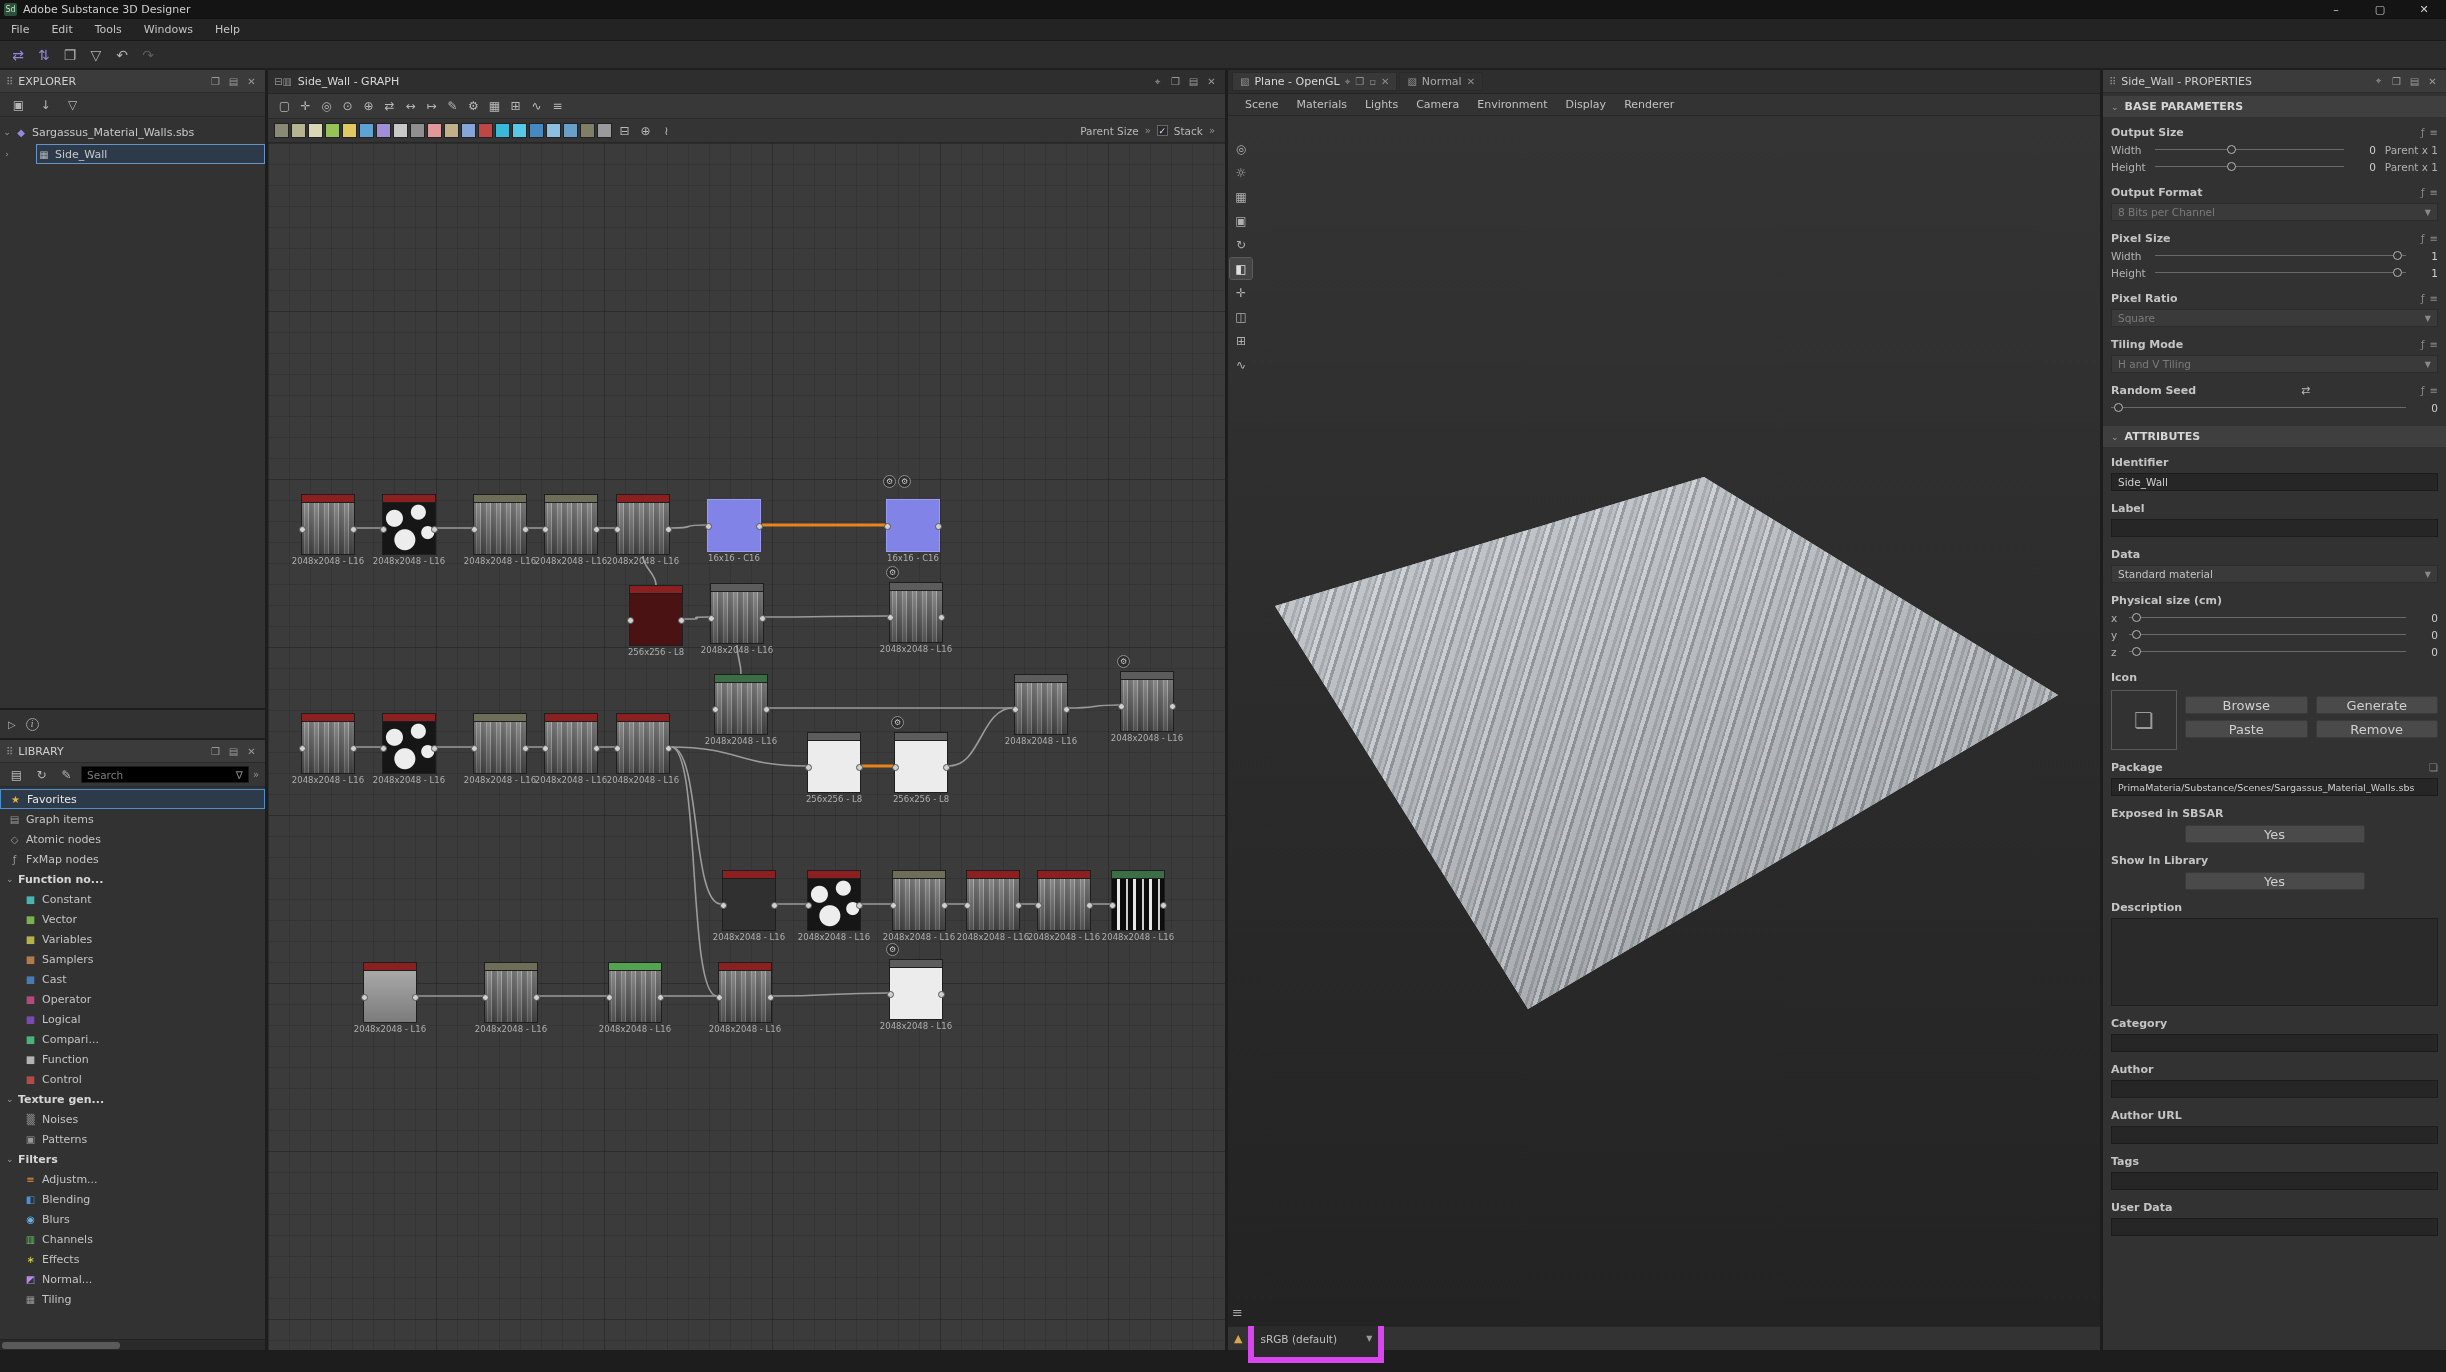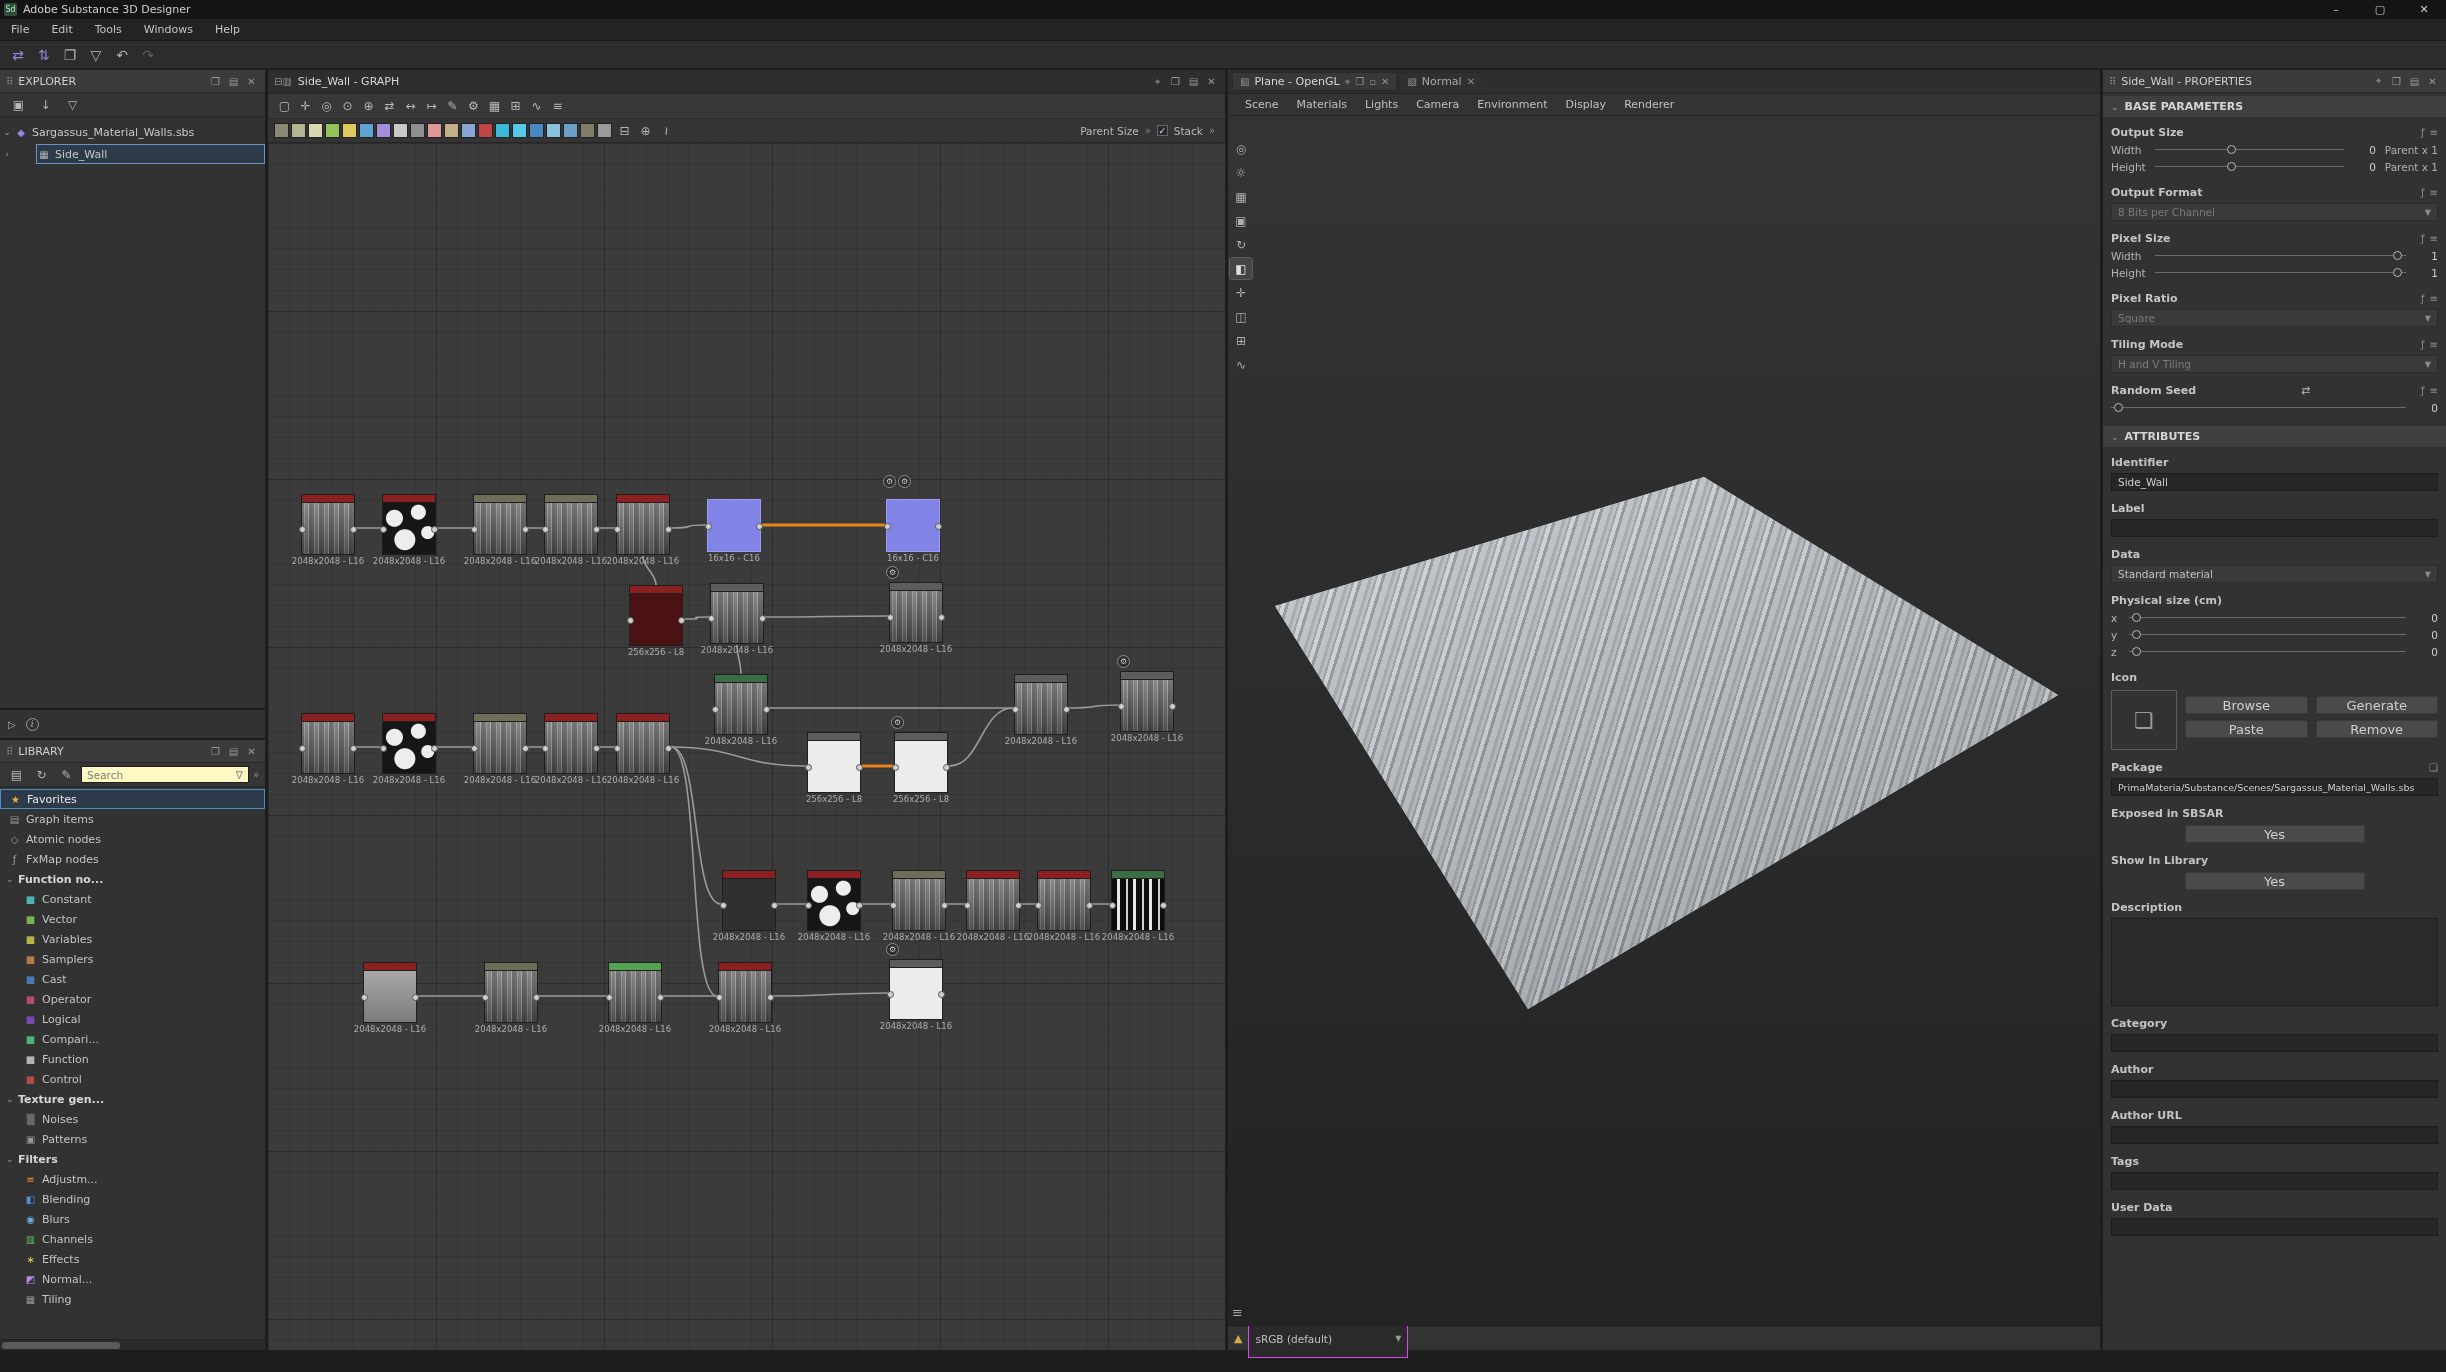--- a/index.html
+++ b/index.html
@@ -50,21 +50,21 @@
   .strip { left:0; top:710px; width:265px; height:28px; background:#323232; display:flex;
     align-items:center; gap:10px; padding-left:8px; position:absolute; }
   .info-badge { width:13px; height:13px; border:1px solid #9a9a9a; border-radius:50%;
     font-size:9px; font-style:italic; display:flex; align-items:center; justify-content:center;
     color:#b0b0b0; font-family:"DejaVu Serif",serif; }
 
   
   .library { left:0; top:740px; width:265px; height:610px; display:flex; flex-direction:column; }
   .lib-tools { height:24px; display:flex; align-items:center; gap:4px; padding:0 6px;
     background:#363636; border-bottom:1px solid #2a2a2a; }
-  .search-box { flex:1; height:17px; background:#fef9c3; border:1px solid #1c1c1c;
+  .search-box { flex:1; height:17px; background:#000000; border:1px solid #1c1c1c;
     display:flex; align-items:center; padding:0 5px; color:#7d7d7d; font-size:10.5px;gap:20px; }
   .lib-list { flex:1; overflow:hidden; padding-top:2px; }
   .lib-header { height:20px; display:flex; align-items:center; font-size:11px; color:#d6d6d6;
     padding-left:6px; font-weight:bold; }
   .lib-header .chev { width:12px; font-size:9px; color:#9a9a9a; font-weight:normal; }
   .lib-item { height:20px; display:flex; align-items:center; font-size:11px; color:#c4c4c4; }
   .lib-item.selected { background:#2d3a49; border:1px solid #4a90c8; color:#e8e8e8; }
   .lib-ic { width:13px; margin-right:5px; font-size:10px; text-align:center; }
   .hscroll { height:11px; background:#2a2a2a; border-top:1px solid #222; position:relative; }
   .hscroll .thumb { position:absolute; left:2px; top:2px; height:7px; width:118px;
@@ -141,21 +141,21 @@
     clip-path:polygon(47px 490px, 476px 361px, 830px 579px, 300px 893px);
     background-image:
       linear-gradient(160deg, rgba(255,255,255,.30), rgba(0,0,0,.28)),
       repeating-linear-gradient(107deg,#c3c9ce 0 3px,#9aa2a8 3px 5px,#dde3e8 5px 9px,#8d969d 9px 12px,#c9ced3 12px 18px,#a5adb3 18px 21px);
     background-color:#aeb6bc; }
   .plane-glint { position:absolute; inset:0;
     clip-path:polygon(47px 490px, 476px 361px, 830px 579px, 300px 893px);
     background:radial-gradient(ellipse 430px 150px at 33% 20%, rgba(255,255,255,.95), rgba(255,255,255,0) 72%); }
   .vbottom { height:24px; background:#333333; border-top:1px solid #262626; display:flex;
     align-items:center; padding:0 6px; gap:6px; }
-  .cs-select { width:160px; height:18px; background:#2a2a2a; border:1px solid #d946ef;
+  .cs-select { width:136px; height:18px; background:#2a2a2a; border:6px solid #d946ef;
     display:flex; align-items:center; padding:18px 6px; font-size:10.5px; color:#c0c0c0; }
   .cs-select .chev { margin-left:auto; font-size:8px; color:#9a9a9a; }
 
   
   .props { left:2103px; top:70px; width:343px; height:1280px; display:flex; flex-direction:column; }
   .props-body { flex:1; overflow:hidden; padding:0 8px 0 8px; }
   .sec-bar { height:21px; background:#3f3f3f; margin:3px -8px 6px -8px; display:flex;
     align-items:center; padding:0 8px; font-size:11px; font-weight:bold; color:#d6d6d6; }
   .sec-bar .chev { font-size:9px; margin-right:6px; color:#9a9a9a; font-weight:normal; }
   .plabel-row { display:flex; align-items:center; height:18px; margin-top:3px; }

